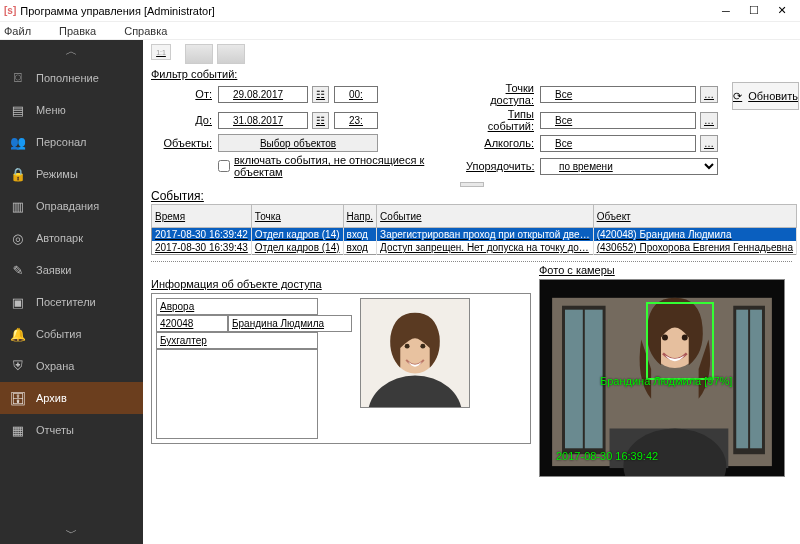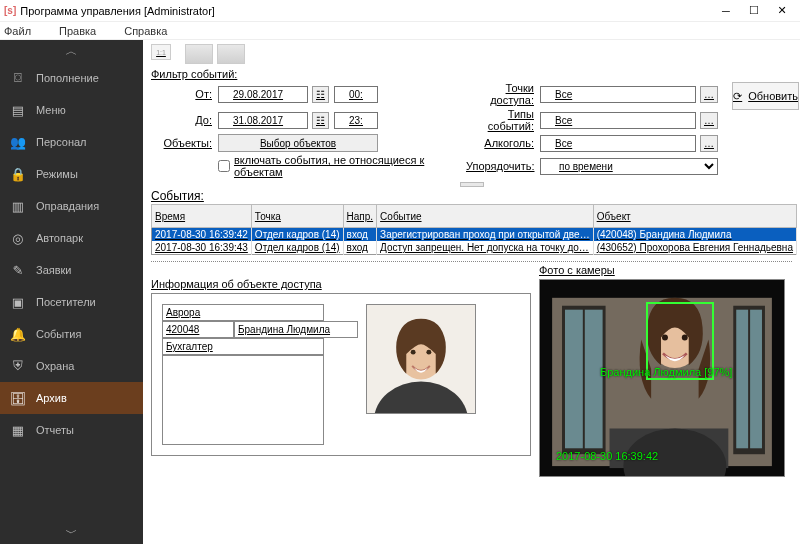--- a/index.html
+++ b/index.html
@@ -37,21 +37,21 @@
 .events-label { font-size: 12px; margin-bottom: 1px; }
 .events-table { border: 1px solid #999; width: 100%; border-collapse: collapse; font-size: 10px; }
 .events-table th { background: #f0f0f0; border: 1px solid #bbb; text-align: left; padding: 1px 3px; font-weight: normal; height: 23px; }
 .events-table td { border-right: 1px solid #ddd; padding: 1px 3px; white-space: nowrap; overflow: hidden; text-overflow: ellipsis; }
 .events-table tr.sel td { background: #0a5fbf; color: #fff; }
 .events-table tr.norm td { background: #fff; }
 .dotted { border-top: 1px dotted #888; margin: 6px 0 2px 0; }
 .bottom { display: flex; gap: 8px; }
 .info-panel { width: 380px; margin-top: 14px; }
 .info-title { font-size: 11px; margin-bottom: 3px; }
-.info-grid { border: 1px solid #888; padding: 10px; }
+.info-grid { border: 1px solid #888; padding: 4px; }
 .info-row { display: flex; gap: 0; }
 .info-row input { height: 17px; border: 1px solid #888; font-size: 10px; padding: 0 3px; margin: 0; }
 .info-photo { width: 110px; height: 110px; border: 1px solid #888; margin-left: 4px; background: #fff; display: flex; align-items: center; justify-content: center; overflow: hidden; }
 .info-photo svg { width: 100%; height: 100%; }
 .memo { width: 162px; height: 90px; border: 1px solid #888; }
 .cam-panel { flex: 1; }
 .cam-title { font-size: 11px; margin-bottom: 3px; }
 .cam-box { width: 246px; height: 198px; border: 1px solid #888; background: #000; position: relative; overflow: hidden; }
 .cam-box svg { width: 100%; height: 100%; }
 .face-rect { position: absolute; border: 2px solid #3f3; }
@@ -275,20 +275,20 @@
             <ellipse cx="136" cy="58" rx="27" ry="31" fill="#e6bf9e"></ellipse>
             <path d="M108 48 Q110 18 136 18 Q162 18 164 48 Q166 74 150 86 L150 58 Q142 48 136 48 Q130 48 122 58 L122 86 Q106 74 108 48 Z" fill="#4a2f1c"></path>
             <path d="M102 60 Q96 100 112 120 L112 90 Z" fill="#4a2f1c"></path>
             <path d="M170 60 Q176 100 160 120 L160 90 Z" fill="#4a2f1c"></path>
             <circle cx="126" cy="58" r="3" fill="#2a1a10"></circle>
             <circle cx="146" cy="58" r="3" fill="#2a1a10"></circle>
             <path d="M124 74 Q136 86 148 74" stroke="#a55" stroke-width="2.5" fill="none"></path>
             <path d="M126 76 Q136 83 146 76 Q136 88 126 76 Z" fill="#fff"></path>
           </svg>
           <div class="face-rect" style="left:106px; top:22px; width:68px; height:78px;"></div>
-          <div class="cam-text" style="left:60px; top:86px;">Брандина Людмила [97%]</div>
+          <div class="cam-text" style="left:60px; top:95px;">Брандина Людмила [97%]</div>
           <div class="cam-text" style="left:16px; bottom:14px;">2017-08-30 16:39:42</div>
         </div>
       </div>
     </div>
 
   </div>
 </div>
 
 </body></html>

